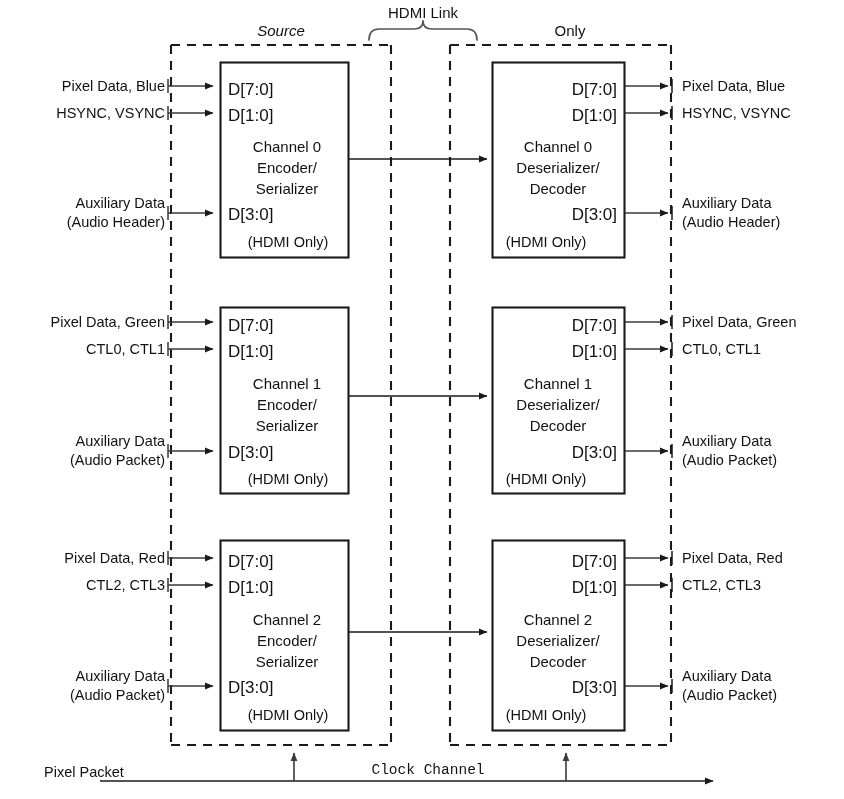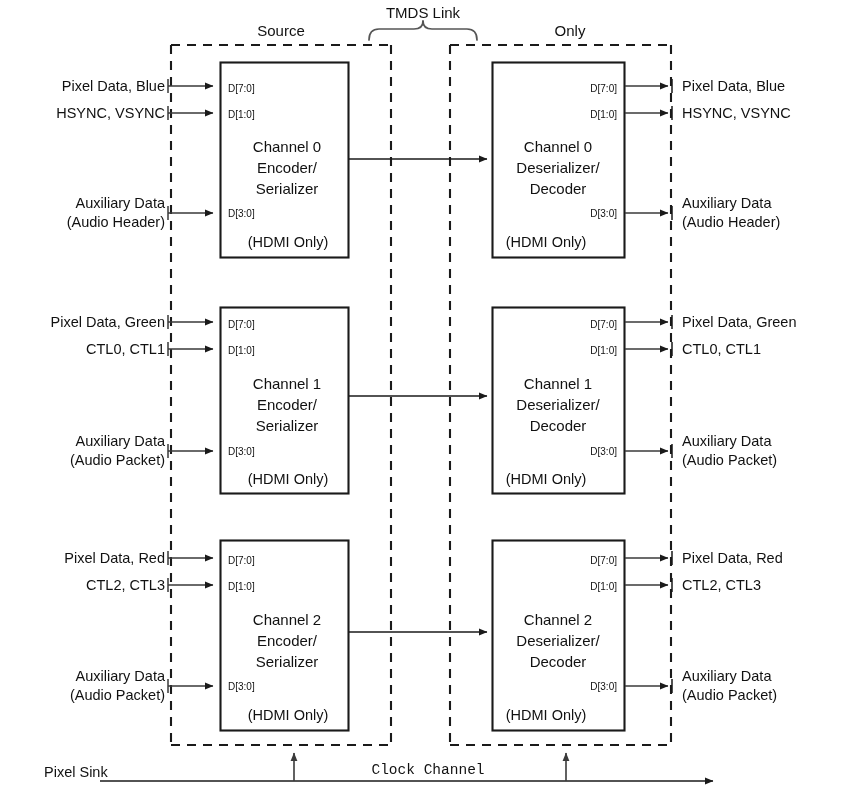--- a/index.html
+++ b/index.html
@@ -9,21 +9,21 @@
     color:#111111;
     -webkit-font-smoothing:antialiased;
   }
   #stage{position:absolute;left:0;top:0;width:844px;height:799px;}
   svg.layer{position:absolute;left:0;top:0;width:844px;height:799px;pointer-events:none;}
   .txt{position:absolute;font-size:14.5px;line-height:1;white-space:nowrap;color:#111;}
   .t-center{transform:translate(-50%,-50%);}
   .t-right{transform:translate(-100%,-50%);}
   .t-left{transform:translate(0,-50%);}
   .title{font-size:15px;}
-  .pin{font-size:10px;}
+  .pin{font-size:17px;}
   .boxlabel{font-size:15px;}
   .hdmi{font-size:14.5px;}
 </style>
 </head>
 <body>
 
 <div id="stage">
 
   <svg class="layer" viewBox="0 0 844 799">
     <defs>
@@ -108,23 +108,23 @@
       <path d="M349,632 L487,632" stroke="#1a1a1a" stroke-width="1.6" fill="none" marker-end="url(#arr)"></path>
     </g>
 
     <g>
       <path d="M100,781 L713,781" stroke="#1a1a1a" stroke-width="1.7" fill="none" marker-end="url(#arr)"></path>
       <path d="M294,781 L294,753" stroke="#3a3a3a" stroke-width="1.6" fill="none" marker-end="url(#arrUp)"></path>
       <path d="M566,781 L566,753" stroke="#3a3a3a" stroke-width="1.6" fill="none" marker-end="url(#arrUp)"></path>
     </g>
   </svg>
 
-  <div class="txt title t-center" style="left:281px;top:30px;">Source</div>
+  <div class="txt title t-center" style="left:281px;top:30px;font-style:italic;">Source</div>
   <div class="txt title t-center" style="left:570px;top:30px;">Only</div>
-  <div class="txt title t-center" style="left:423px;top:12px;">TMDS Link</div>
+  <div class="txt title t-center" style="left:423px;top:12px;">HDMI Link</div>
 
   <div class="txt t-right" style="left:165px;top:86px;">Pixel Data, Blue</div>
   <div class="txt t-right" style="left:165px;top:113px;">HSYNC, VSYNC</div>
   <div class="txt t-right" style="left:165px;top:203px;">Auxiliary Data</div>
   <div class="txt t-right" style="left:165px;top:222px;">(Audio Header)</div>
 
   <div class="txt pin t-left" style="left:228px;top:89px;">D[7:0]</div>
   <div class="txt pin t-left" style="left:228px;top:115px;">D[1:0]</div>
   <div class="txt pin t-left" style="left:228px;top:214px;">D[3:0]</div>
   <div class="txt hdmi t-center" style="left:288px;top:242px;">(HDMI Only)</div>
@@ -196,16 +196,16 @@
   <div class="txt pin t-right" style="left:617px;top:561px;">D[7:0]</div>
   <div class="txt pin t-right" style="left:617px;top:587px;">D[1:0]</div>
   <div class="txt pin t-right" style="left:617px;top:687px;">D[3:0]</div>
   <div class="txt hdmi t-center" style="left:546px;top:715px;">(HDMI Only)</div>
 
   <div class="txt t-left" style="left:682px;top:558px;">Pixel Data, Red</div>
   <div class="txt t-left" style="left:682px;top:585px;">CTL2, CTL3</div>
   <div class="txt t-left" style="left:682px;top:676px;">Auxiliary Data</div>
   <div class="txt t-left" style="left:682px;top:695px;">(Audio Packet)</div>
 
-  <div class="txt t-left" style="left:44px;top:772px;">Pixel Sink</div>
+  <div class="txt t-left" style="left:44px;top:772px;">Pixel Packet</div>
   <div class="txt t-center" style="left:428px;top:770px;font-family:Liberation Mono, monospace;">Clock Channel</div>
 
 </div>
 
 </body></html>

